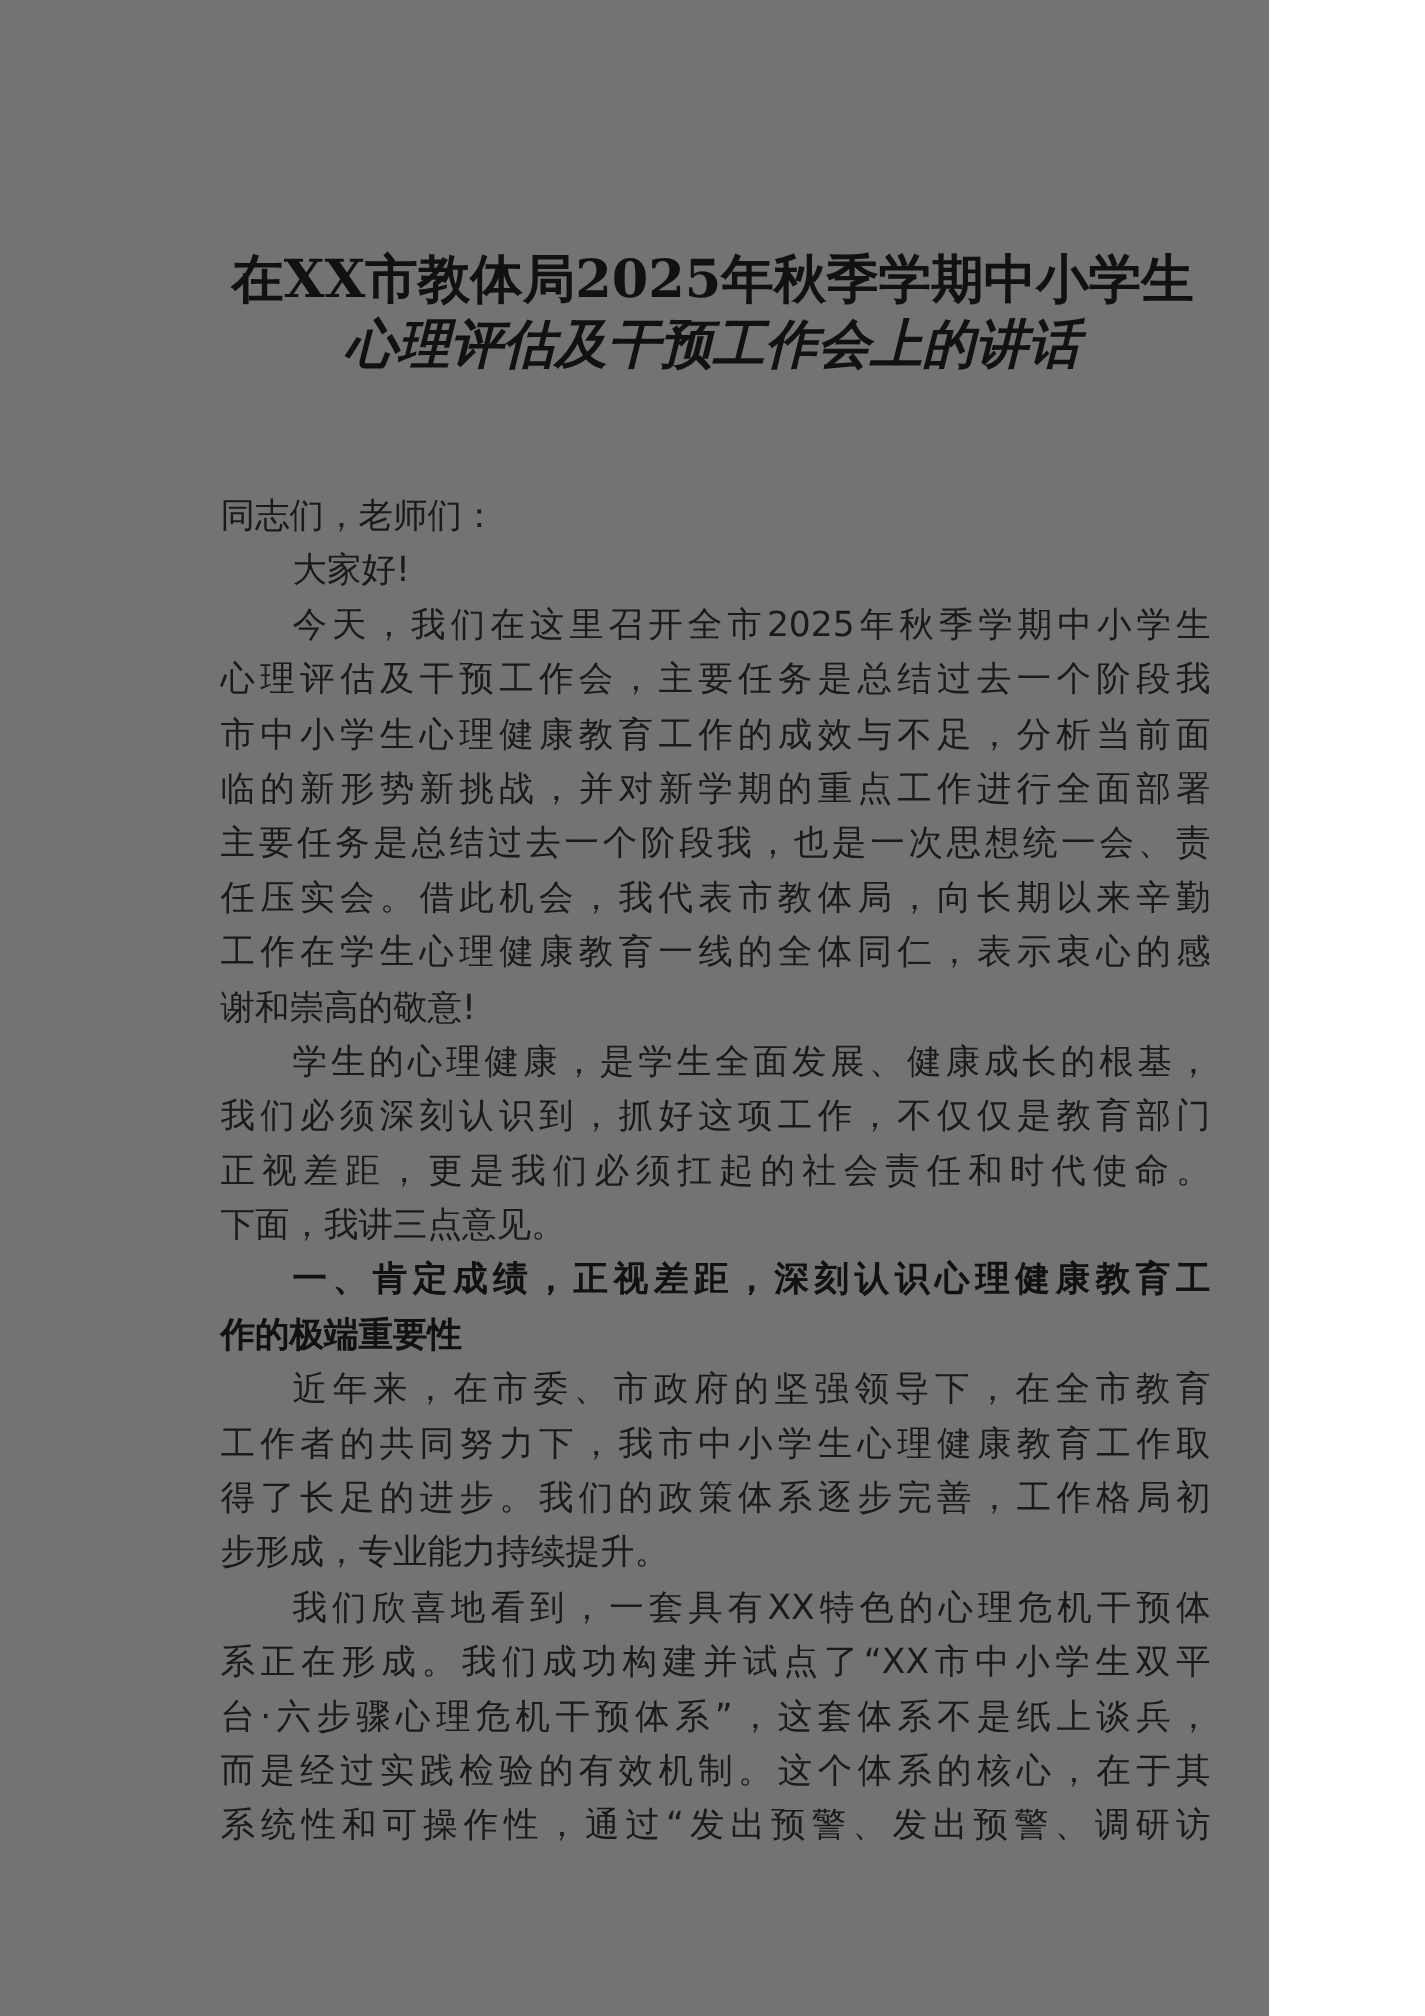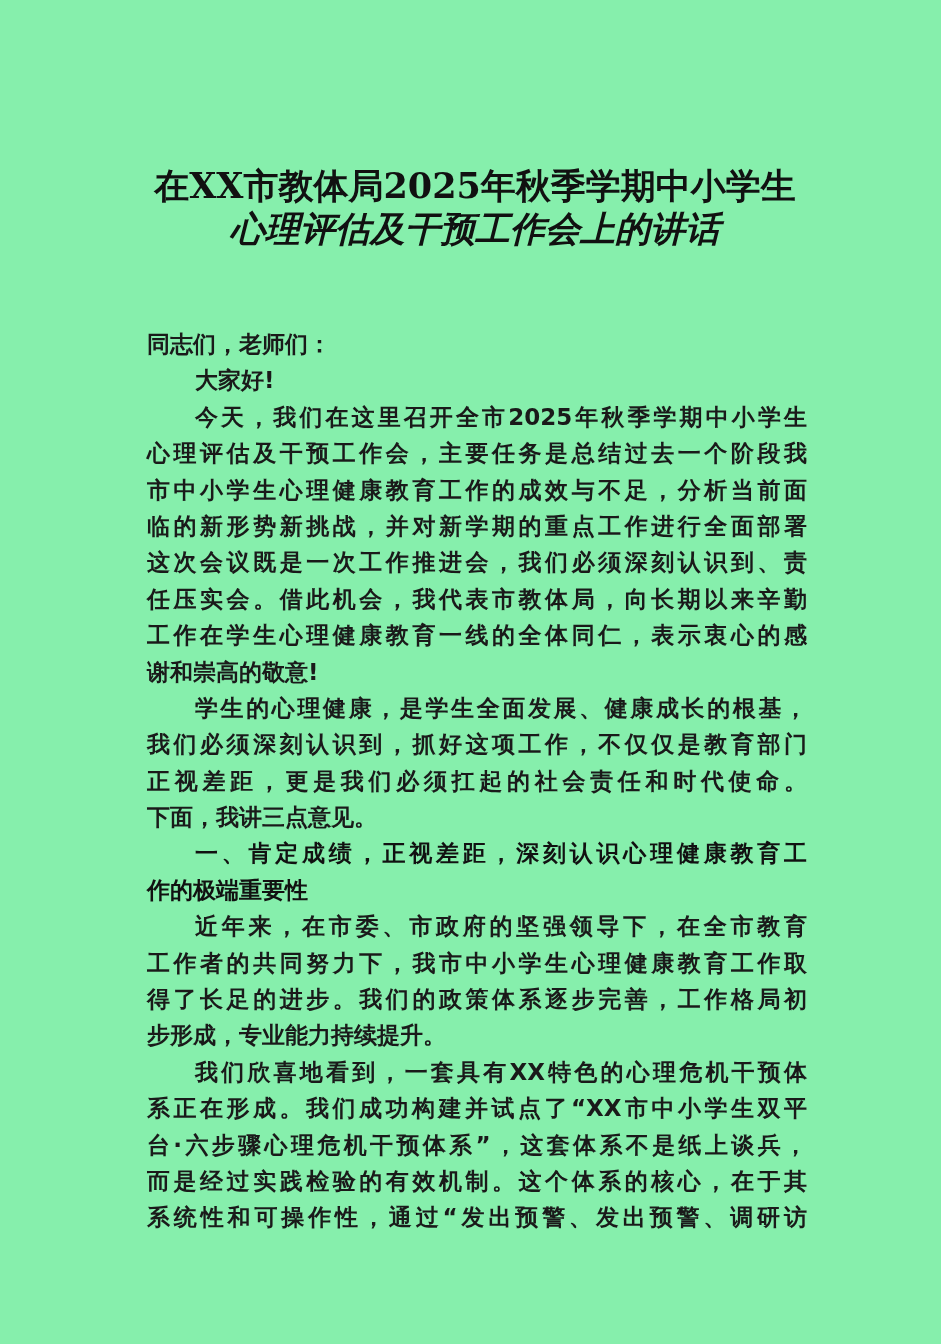--- a/index.html
+++ b/index.html
@@ -12,23 +12,23 @@
       height: 1344px;
       position: relative;
       overflow: hidden;
       font-family: "DejaVu Serif", "Liberation Serif", serif;
       color: #111111;
     }
     .page {
       position: absolute;
       left: 0;
       top: 0;
-      width: 941px;
+      width: 846px;
       height: 1344px;
-      background: #86efac;
+      background: #737373;
     }
     .title {
       position: absolute;
       left: 0;
       width: 950px;
       text-align: center;
       font-family: "DejaVu Serif", "Liberation Serif", serif;
       font-weight: bold;
       font-size: 35px;
       letter-spacing: 0px;
@@ -42,21 +42,21 @@
       left: 147px;
       top: 326px;
       width: 660px;
     }
     .line {
       height: 36.4px;
       line-height: 36.4px;
       font-size: 23px;
       white-space: nowrap;
       font-family: "DejaVu Sans", "Liberation Sans", sans-serif;
-      font-weight: 700;
+      font-weight: 400;
       color: #1a1a1a;
       text-align: justify;
       text-align-last: justify;
       overflow: visible;
     }
     .line.last { text-align-last: left; }
     .line.indent { padding-left: 48px; }
     .line.heading {
       font-weight: bold;
       color: #111;
@@ -71,21 +71,21 @@
 
   <div class="body-text">
     <div class="line last">同志们，老师们：</div>
     <div class="line indent last">大家好!</div>
 
     <div>
       <div class="line indent">今天，我们在这里召开全市2025年秋季学期中小学生</div>
       <div class="line">心理评估及干预工作会，主要任务是总结过去一个阶段我</div>
       <div class="line">市中小学生心理健康教育工作的成效与不足，分析当前面</div>
       <div class="line">临的新形势新挑战，并对新学期的重点工作进行全面部署</div>
-      <div class="line">这次会议既是一次工作推进会，我们必须深刻认识到、责</div>
+      <div class="line">主要任务是总结过去一个阶段我，也是一次思想统一会、责</div>
       <div class="line">任压实会。借此机会，我代表市教体局，向长期以来辛勤</div>
       <div class="line">工作在学生心理健康教育一线的全体同仁，表示衷心的感</div>
       <div class="line last">谢和崇高的敬意!</div>
     </div>
 
     <div>
       <div class="line indent">学生的心理健康，是学生全面发展、健康成长的根基，</div>
       <div class="line">我们必须深刻认识到，抓好这项工作，不仅仅是教育部门</div>
       <div class="line">正视差距，更是我们必须扛起的社会责任和时代使命。</div>
       <div class="line last">下面，我讲三点意见。</div>

